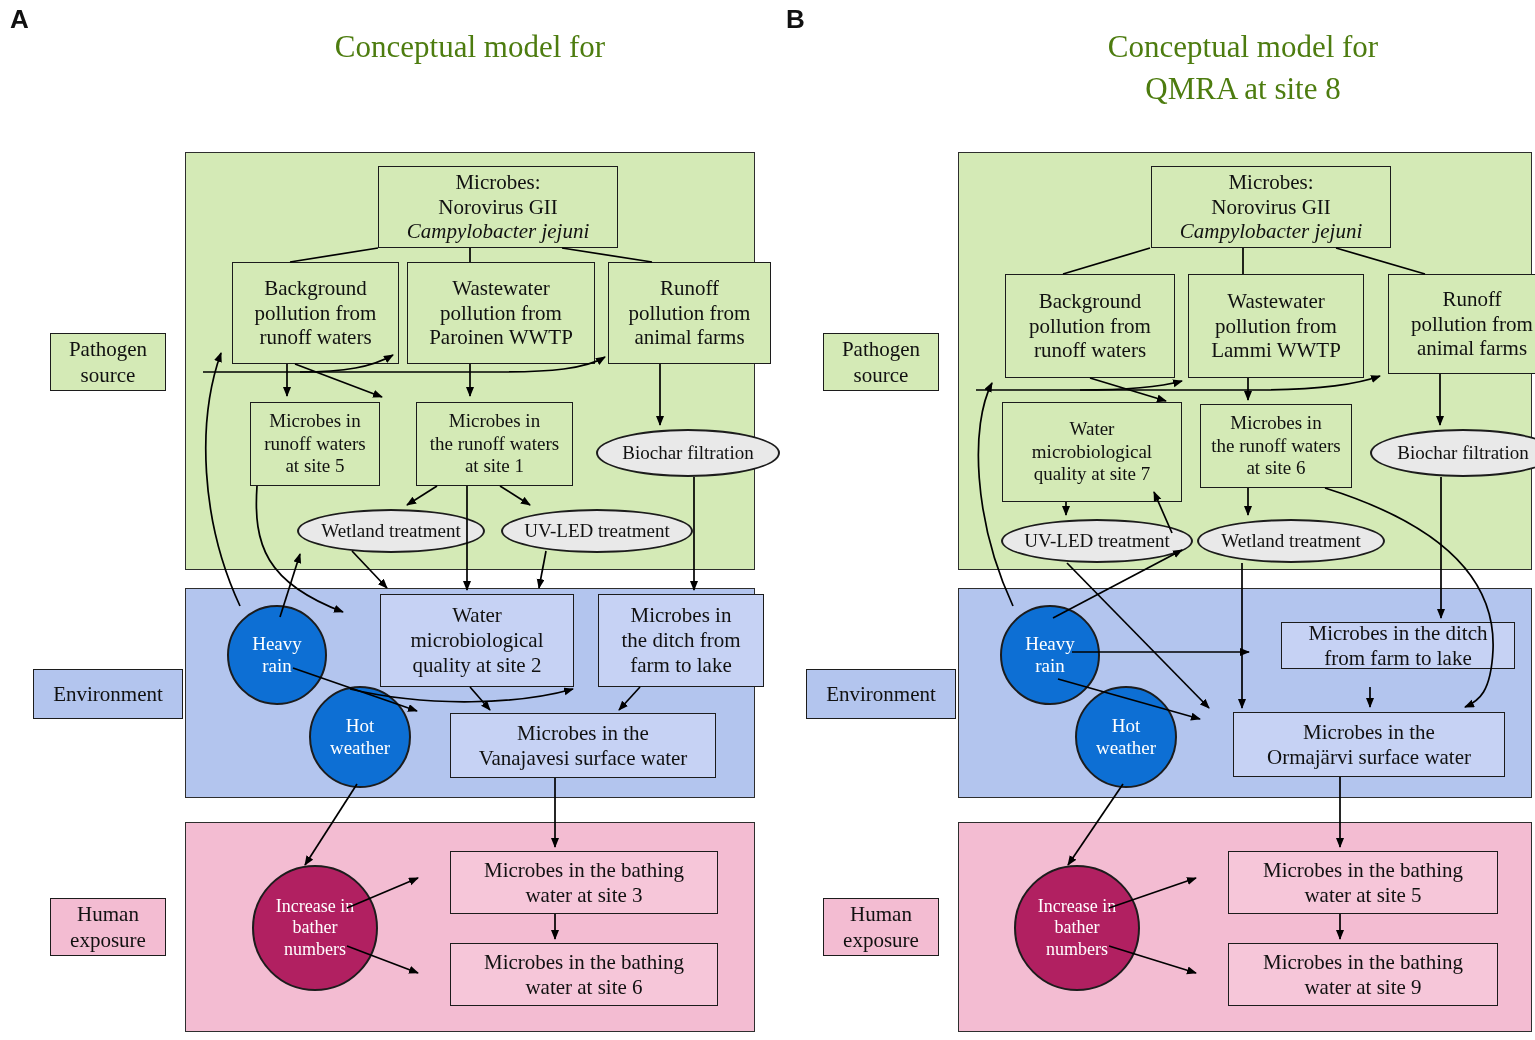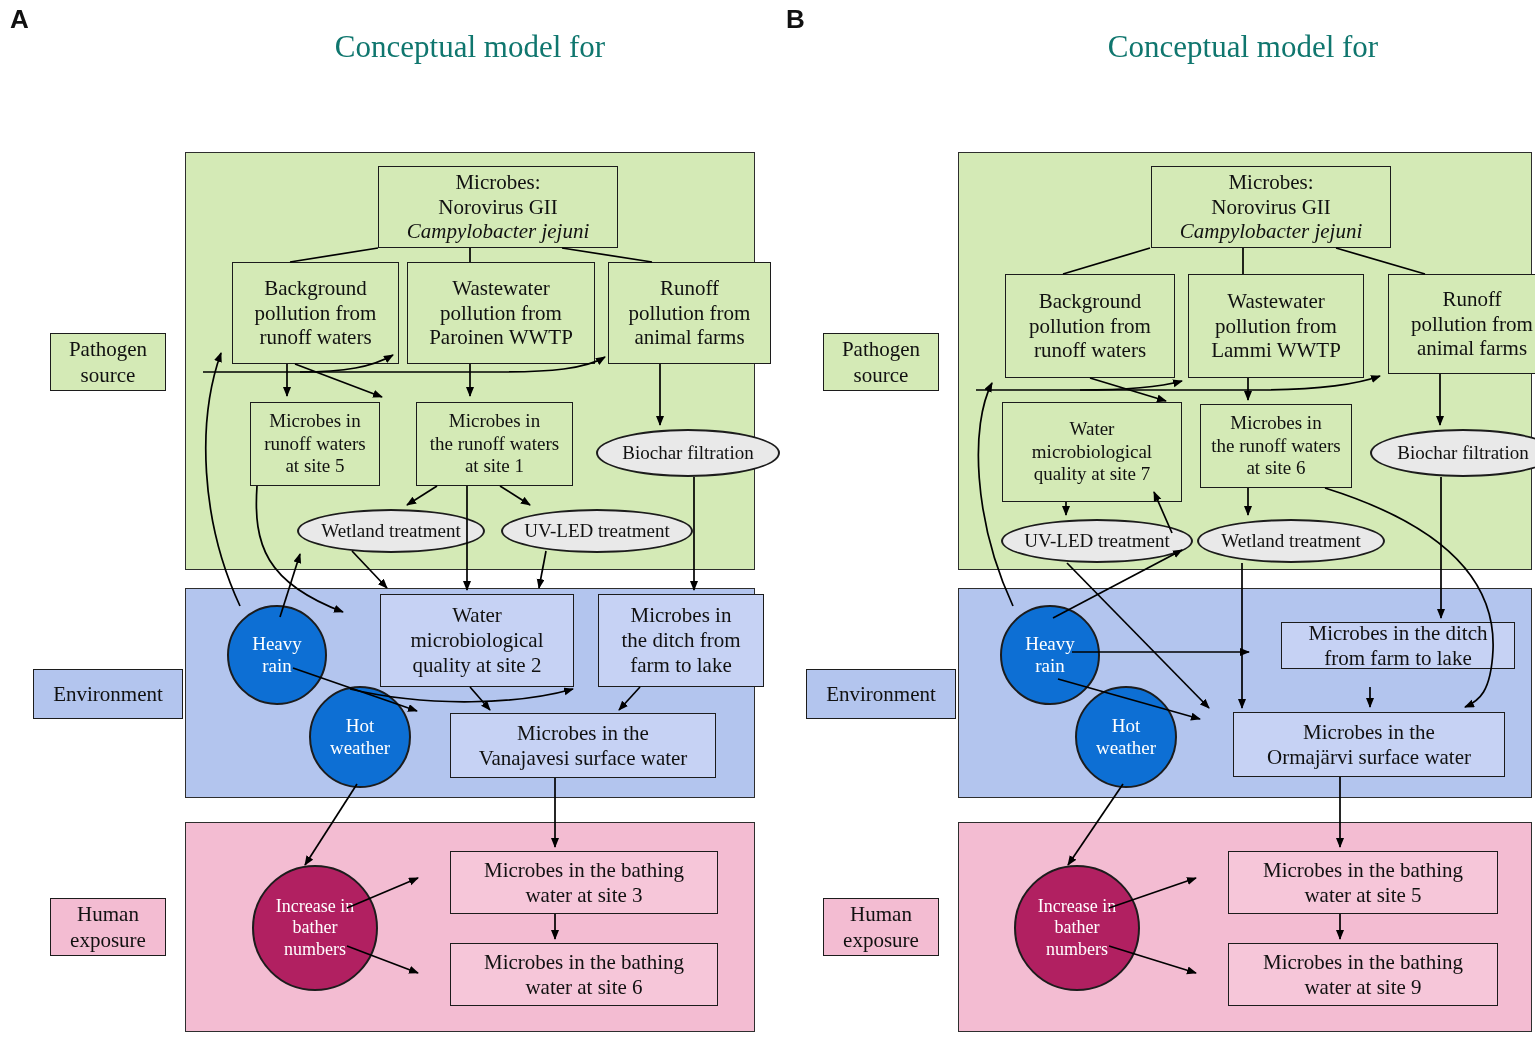--- a/index.html
+++ b/index.html
@@ -5,21 +5,21 @@
   html,body{margin:0;padding:0;background:#ffffff;}
   #stage{
     position:relative;width:1535px;height:1040px;background:#ffffff;
     font-family:"Liberation Serif","DejaVu Serif",serif;overflow:hidden;
   }
   .panel-letter{
     position:absolute;font-family:"Liberation Sans","DejaVu Sans",sans-serif;
     font-weight:bold;font-size:26px;color:#111;
   }
   .panel-title{
-    position:absolute;text-align:center;font-size:31px;color:#0f766e;line-height:1.35;
+    position:absolute;text-align:center;font-size:31px;color:#4d7c0f;line-height:1.35;
   }
   .region{position:absolute;border:1.6px solid #2e2e2e;box-sizing:border-box;}
   .node{
     position:absolute;box-sizing:border-box;display:flex;flex-direction:column;
     align-items:center;justify-content:center;text-align:center;color:#111;
     line-height:1.18;
     margin-left:28px;
   }
   .node.rect{border:1.6px solid #1c1c1c;}
   .node.ellipse{border:2px solid #1c1c1c;border-radius:50%;}
@@ -117,20 +117,21 @@
       <div>Microbes in the bathing</div>
       <div>water at site 3</div>
     </div>
     <div class="node rect" style="left: 422px; top: 943px; width: 268px; height: 63px; background: rgb(246, 198, 217); font-size: 21px;">
       <div>Microbes in the bathing</div>
       <div>water at site 6</div>
     </div>
     <div class="panel-letter" style="left: 786px; top: 4px;">B</div>
     <div class="panel-title" style="left: 983px; top: 26px; width: 520px;">
       <div>Conceptual model for</div>
+      <div>QMRA at site 8</div>
     </div>
     <div class="region" style="left: 958px; top: 152px; width: 574px; height: 418px; background: rgb(212, 234, 182);"></div>
     <div class="region" style="left: 958px; top: 588px; width: 574px; height: 210px; background: rgb(179, 197, 238);"></div>
     <div class="region" style="left: 958px; top: 822px; width: 574px; height: 210px; background: rgb(243, 188, 210);"></div>
     <div class="side-label" style="left: 823px; top: 333px; width: 116px; height: 58px; background: rgb(212, 234, 182);">Pathogen source</div>
     <div class="side-label" style="left: 806px; top: 669px; width: 150px; height: 50px; background: rgb(179, 197, 238);">Environment</div>
     <div class="side-label" style="left: 823px; top: 898px; width: 116px; height: 58px; background: rgb(243, 188, 210);">Human exposure</div>
     <div class="node rect" style="left: 1123px; top: 166px; width: 240px; height: 82px; background: rgb(212, 234, 182); font-size: 21px;">
       <div>Microbes:</div>
       <div>Norovirus GII</div>

